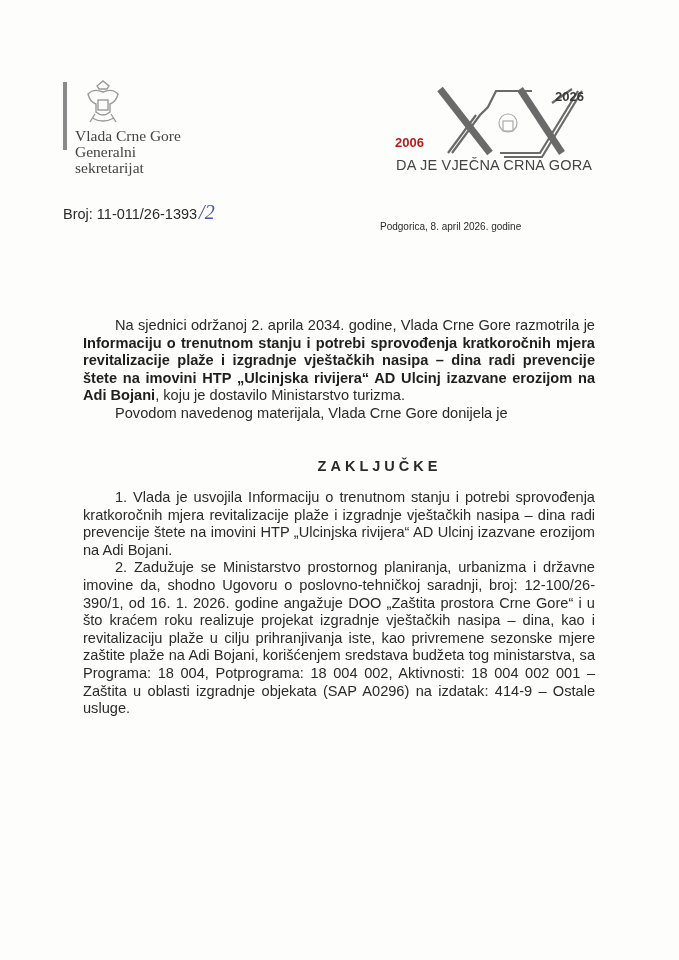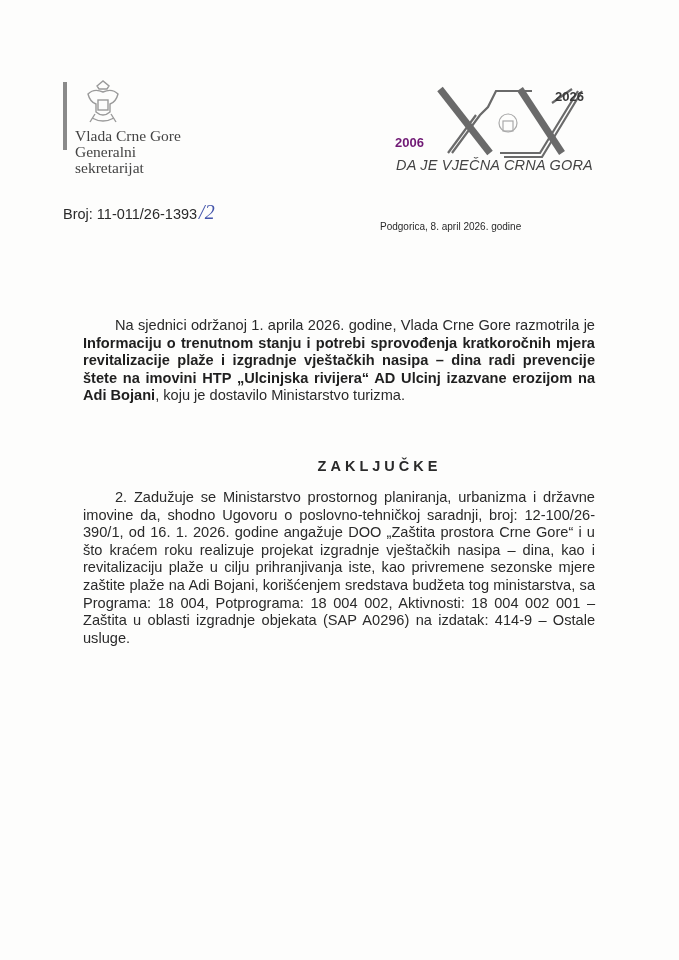--- a/index.html
+++ b/index.html
@@ -3,22 +3,22 @@
 <meta charset="utf-8">
 <style>
   html, body { margin:0; padding:0; }
   body { width:679px; height:960px; background:#fdfdfc; position:relative; overflow:hidden;
          font-family:"Liberation Sans", sans-serif; color:#2a2a2a; }
   .abs { position:absolute; }
   .vbar { left:63px; top:82px; width:4px; height:68px; background:#8a8a8a; }
   .crest { left:80px; top:78px; width:46px; height:50px; }
   .org { left:75px; top:128px; font-family:"Liberation Serif", serif; font-size:15.5px; line-height:16px; color:#444; }
   .jubilee { left:392px; top:83px; width:220px; height:92px; }
-  .motto { left:396px; top:157px; font-size:14.5px; color:#444; letter-spacing:0.2px;font-style:italic; }
-  .y2006 { left:395px; top:135px; font-size:13px; font-weight:bold; color:#701a75; }
+  .motto { left:396px; top:157px; font-size:14.5px; color:#444; letter-spacing:0.2px; }
+  .y2006 { left:395px; top:135px; font-size:13px; font-weight:bold; color:#b91c1c; }
   .y2026 { left:555px; top:89px; font-size:13px; font-weight:bold; color:#3a3a3a; }
   .broj { left:63px; top:201px; font-size:14.5px; }
   .broj .sig { color:#4455aa; font-style:italic; font-family:"Liberation Serif", serif; font-size:20px; margin-left:2px; }
   .datum { left:380px; top:201px; font-size:10px;margin-top:20px; }
   .body-text { left:83px; width:512px; font-size:14.6px; line-height:17.6px; text-align:justify; }
   .body-text p { margin:0; text-indent:32px; }
   .body-text b { color:#1f1f1f;margin-top:28px; }
   .heading { left:0; width:679px; top:458px; text-align:center; font-weight:bold; font-size:14.5px; letter-spacing:4px;padding-left:40px; }
 </style>
 </head>
@@ -60,20 +60,22 @@
 <div class="abs y2026">2026</div>
 <div class="abs y2006">2006</div>
 <div class="abs motto">DA JE VJEČNA CRNA GORA</div>
 
 <div class="abs broj">
   <span>Broj: 11-011/26-1393</span><span class="sig">/2</span>
 </div>
 <div class="abs datum">Podgorica, 8. april 2026. godine</div>
 
 <div class="abs body-text" style="top:317px;">
-  <p><span>Na sjednici održanoj 1. aprila 2026. godine, Vlada Crne Gore razmotrila je </span><b>Informaciju o trenutnom stanju i potrebi sprovođenja kratkoročnih mjera revitalizacije plaže i izgradnje vještačkih nasipa – dina radi prevencije štete na imovini HTP „Ulcinjska rivijera“ AD Ulcinj izazvane erozijom na Adi Bojani</b><span>, koju je dostavilo Ministarstvo turizma.</span></p>
+  <p><span>Na sjednici održanoj 2. aprila 2034. godine, Vlada Crne Gore razmotrila je </span><b>Informaciju o trenutnom stanju i potrebi sprovođenja kratkoročnih mjera revitalizacije plaže i izgradnje vještačkih nasipa – dina radi prevencije štete na imovini HTP „Ulcinjska rivijera“ AD Ulcinj izazvane erozijom na Adi Bojani</b><span>, koju je dostavilo Ministarstvo turizma.</span></p>
+  <p>Povodom navedenog materijala, Vlada Crne Gore donijela je</p>
 </div>
 
 <div class="abs heading">ZAKLJUČKE</div>
 
 <div class="abs body-text" style="top:489px;">
+  <p>1. Vlada je usvojila Informaciju o trenutnom stanju i potrebi sprovođenja kratkoročnih mjera revitalizacije plaže i izgradnje vještačkih nasipa – dina radi prevencije štete na imovini HTP „Ulcinjska rivijera“ AD Ulcinj izazvane erozijom na Adi Bojani.</p>
   <p>2. Zadužuje se Ministarstvo prostornog planiranja, urbanizma i državne imovine da, shodno Ugovoru o poslovno-tehničkoj saradnji, broj: 12-100/26-390/1, od 16. 1. 2026. godine angažuje DOO „Zaštita prostora Crne Gore“ i u što kraćem roku realizuje projekat izgradnje vještačkih nasipa – dina, kao i revitalizaciju plaže u cilju prihranjivanja iste, kao privremene sezonske mjere zaštite plaže na Adi Bojani, korišćenjem sredstava budžeta tog ministarstva, sa Programa: 18 004, Potprograma: 18 004 002, Aktivnosti: 18 004 002 001 – Zaštita u oblasti izgradnje objekata (SAP A0296) na izdatak: 414-9 – Ostale usluge.</p>
 </div>
 
 </body></html>

